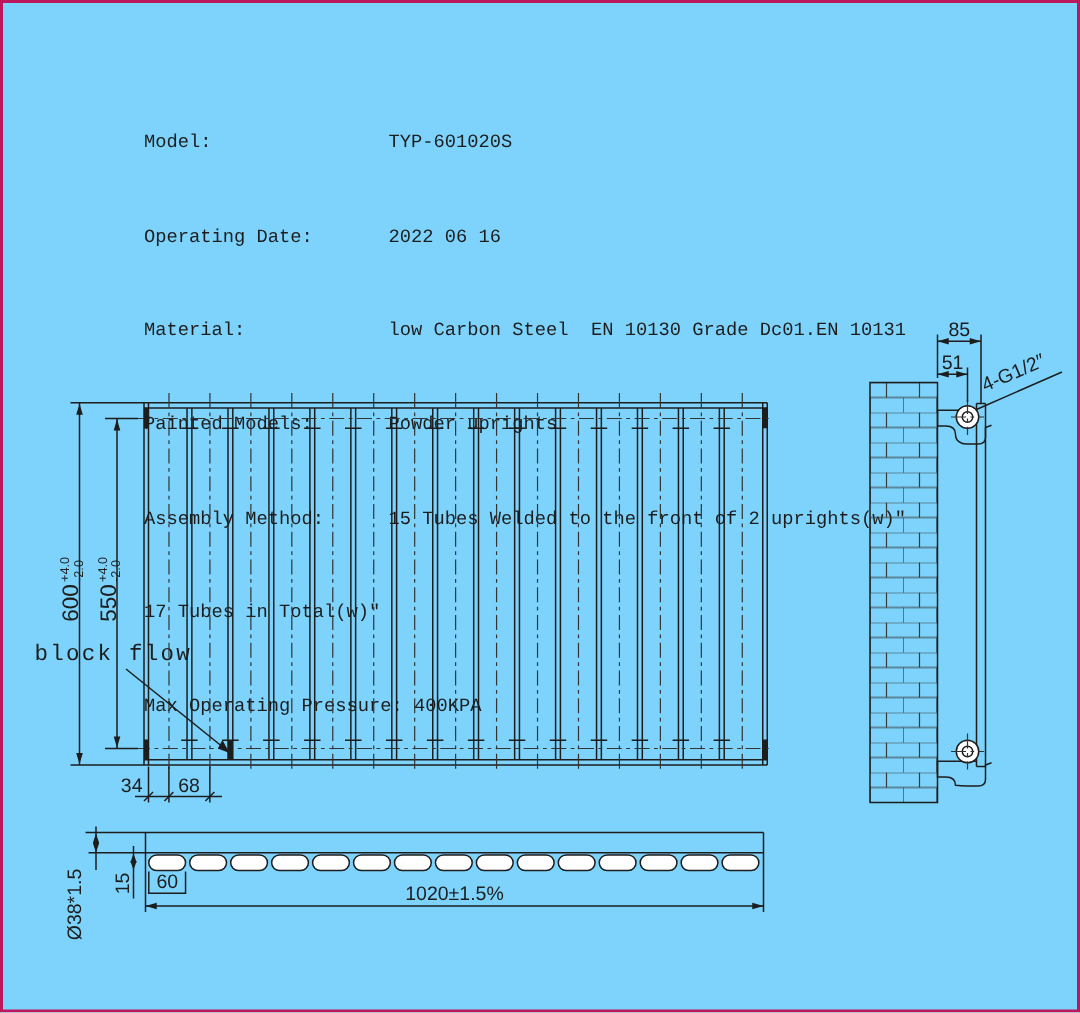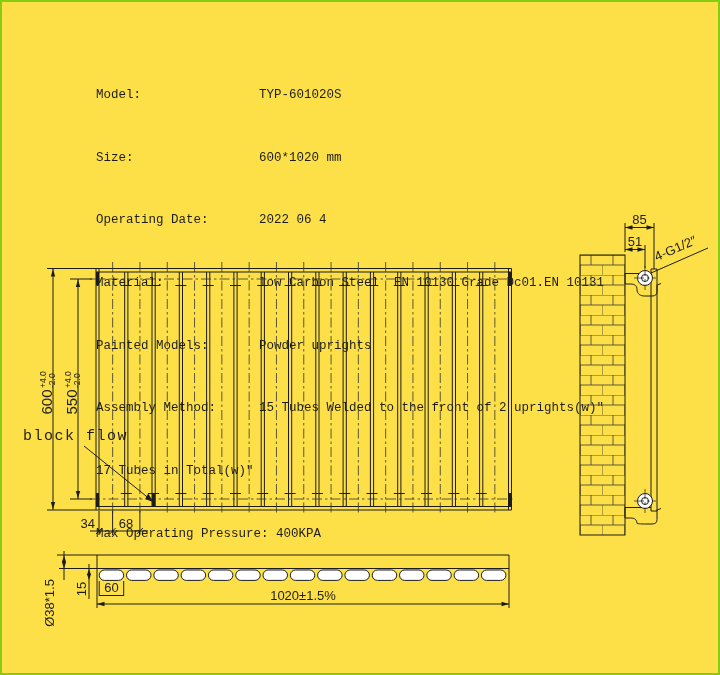--- a/index.html
+++ b/index.html
@@ -1,16 +1,16 @@
 <!DOCTYPE html>
 <html><head>
 <meta charset="utf-8">
 <style>
   html,body{margin:0;padding:0;background:#fff;}
-  #sheet{position:relative;width:720px;height:675px;background:#fde047;border:2px solid #84cc16;box-sizing:border-box;overflow:hidden;
+  #sheet{position:relative;width:720px;height:675px;background:#7dd3fc;border:2px solid #be185d;box-sizing:border-box;overflow:hidden;
          font-family:"Liberation Sans",sans-serif;color:#1d1d1d;}
   #specs{position:absolute;left:94px;top:41px;font:12.5px/20.9px "Liberation Mono",monospace;color:#1d1d1d;white-space:pre;}
   .srow .lbl{display:inline-block;width:163px;}
   svg{position:absolute;left:0;top:0;}
   .s{stroke:#1d1d1d;stroke-width:1;fill:none;}
   .sw{stroke:#1d1d1d;stroke-width:1;fill:#fff;}
   .cl{stroke:#333;stroke-width:0.8;stroke-dasharray:10 3 2.5 3;fill:none;}
   .ar{fill:#1d1d1d;stroke:none;}
   .cap{fill:#1d1d1d;stroke:none;}
   text.dim{font-family:"Liberation Sans",sans-serif;font-size:13px;fill:#1d1d1d;}
@@ -18,22 +18,21 @@
   text.tol{font-family:"Liberation Sans",sans-serif;font-size:8.5px;fill:#1d1d1d;}
   text.mono{font-family:"Liberation Mono",monospace;fill:#1d1d1d;}
 </style>
 </head>
 <body>
 
 <div id="sheet">
 
   <div id="specs">
     <div class="srow"><span class="lbl">Model:</span><span>TYP-601020S</span></div>
-    <div class="srow"><span class="lbl">Size:</span><span>600*1020 mm</span></div>
-    <div class="srow"><span class="lbl">Operating Date:</span><span>2022 06 4</span></div>
+    <div class="srow"><span class="lbl">Operating Date:</span><span>2022 06 16</span></div>
     <div class="srow"><span class="lbl">Material:</span><span>low Carbon Steel  EN 10130 Grade Dc01.EN 10131</span></div>
     <div class="srow"><span class="lbl">Painted Models:</span><span>Powder uprights</span></div>
     <div class="srow"><span class="lbl">Assembly Method:</span><span>15 Tubes Welded to the front of 2 uprights(w)″</span></div>
     <div class="srow">17 Tubes in Total(w)″</div>
     <div class="srow">Max Operating Pressure: 400KPA</div>
   </div>
 
   <svg width="720" height="675" viewBox="0 0 720 675">
     <defs>
       <pattern id="brickP" width="22" height="20" patternUnits="userSpaceOnUse" patternTransform="translate(578 253)">

